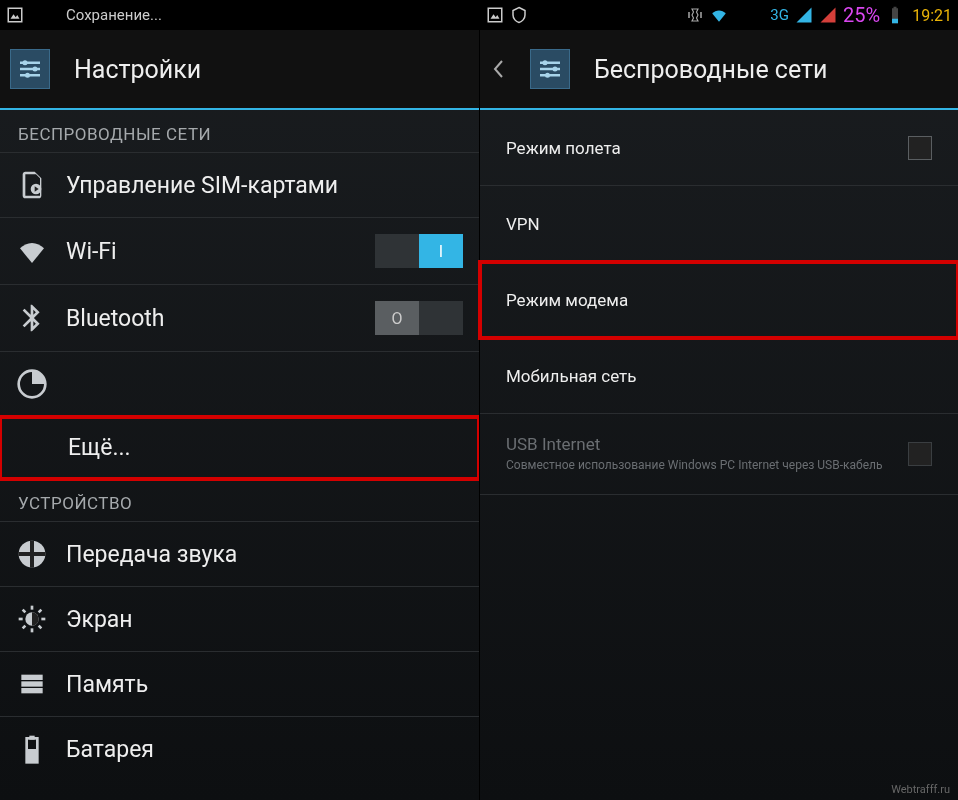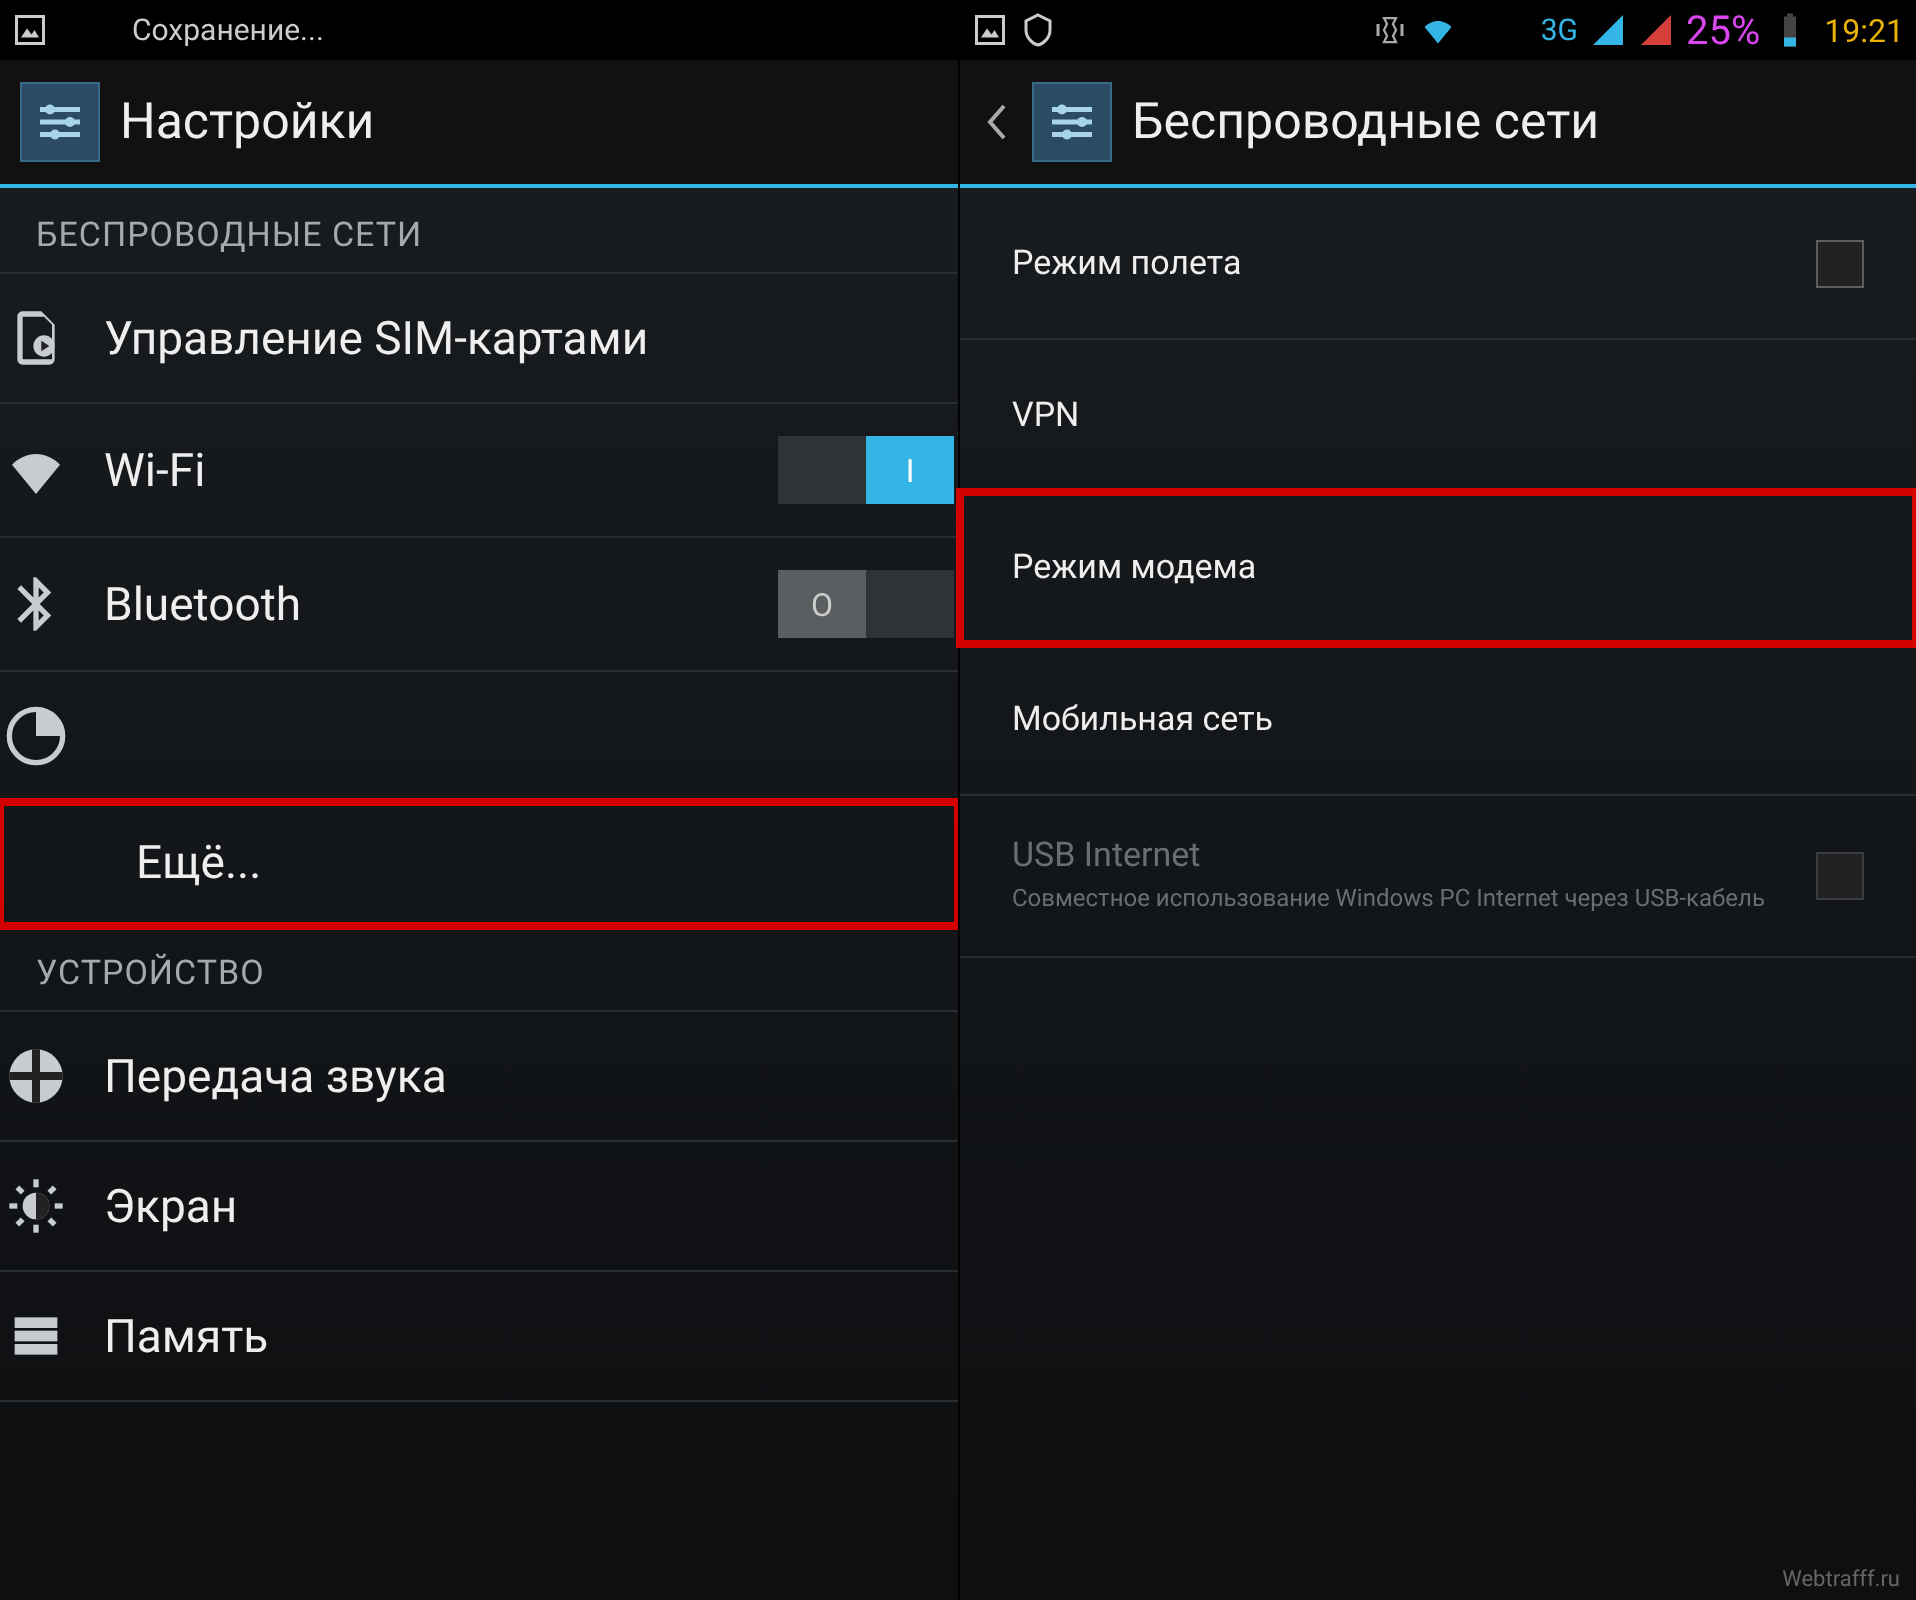--- a/index.html
+++ b/index.html
@@ -36,25 +36,25 @@
   }
   .statusbar .sb-right { margin-left: auto; display: flex; align-items: center; gap: 6px; }
   .sb-icon { width: 18px; height: 18px; display: inline-flex; align-items: center; justify-content: center; }
   .sb-icon svg { width: 100%; height: 100%; }
   .sb-text { font-size: 15px; margin-left: 36px; }
   .battery-pct { color: #d946ef; font-size: 20px; }
   .clock { color: #eab308; font-size: 16px; margin-left: 2px; }
 
   
   .titlebar {
-    height: 64px;
+    height: 80px;
     background: #111;
     display: flex;
     align-items: center;
-    gap: 10px;
+    gap: 24px;
     padding: 0 10px;
     border-bottom: 2px solid #33b5e5;
   }
   .titlebar .app-icon {
     width: 40px; height: 40px;
     background: #2a4b63;
     border: 1px solid #3a6a8a;
     display: flex; align-items: center; justify-content: center;
   }
   .titlebar .title { font-size: 25px; color: #eee; }
@@ -66,21 +66,21 @@
     color: #a5a9ac;
     font-size: 17px;
     letter-spacing: 0.5px;
     border-bottom: 1px solid #2a2d30;
   }
 
   
   .list-item {
     display: flex;
     align-items: center;
-    padding: 16px 2px;
+    padding: 16px 16px;
     gap: 18px;
     border-bottom: 1px solid #2a2d30;
     min-height: 62px;
   }
   .list-item .item-icon {
     width: 32px; height: 32px;
     display: flex; align-items: center; justify-content: center;
     flex-shrink: 0;
   }
   .list-item .label {
@@ -261,20 +261,30 @@
     <div class="item-icon">
       <svg viewBox="0 0 24 24">
           <rect x="4" y="5" width="16" height="4" class="ic"></rect>
           <rect x="4" y="10" width="16" height="4" class="ic"></rect>
           <rect x="4" y="15" width="16" height="4" class="ic"></rect>
         </svg>
     </div>
     <div class="label">Память</div>
   </div>
 
+  <div class="list-item" style="border-bottom:none;">
+    <div class="item-icon">
+      <svg viewBox="0 0 24 24">
+          <rect x="8" y="4" width="8" height="18" fill="none" stroke="#c8ccd0" stroke-width="2"></rect>
+          <rect x="10" y="2" width="4" height="3" class="ic"></rect>
+          <rect x="9" y="12" width="6" height="9" class="ic"></rect>
+        </svg>
+    </div>
+    <div class="label">Батарея</div>
+  </div>
 </div>
 
 <div class="pane right">
 
   <div class="statusbar">
     <span class="sb-icon">
       <svg viewBox="0 0 24 24">
           <rect x="3" y="3" width="18" height="18" fill="none" stroke="#ccc" stroke-width="2"></rect>
           <polygon points="6,17 10,11 13,15 15,12 18,17" fill="#ccc"></polygon>
         </svg>

